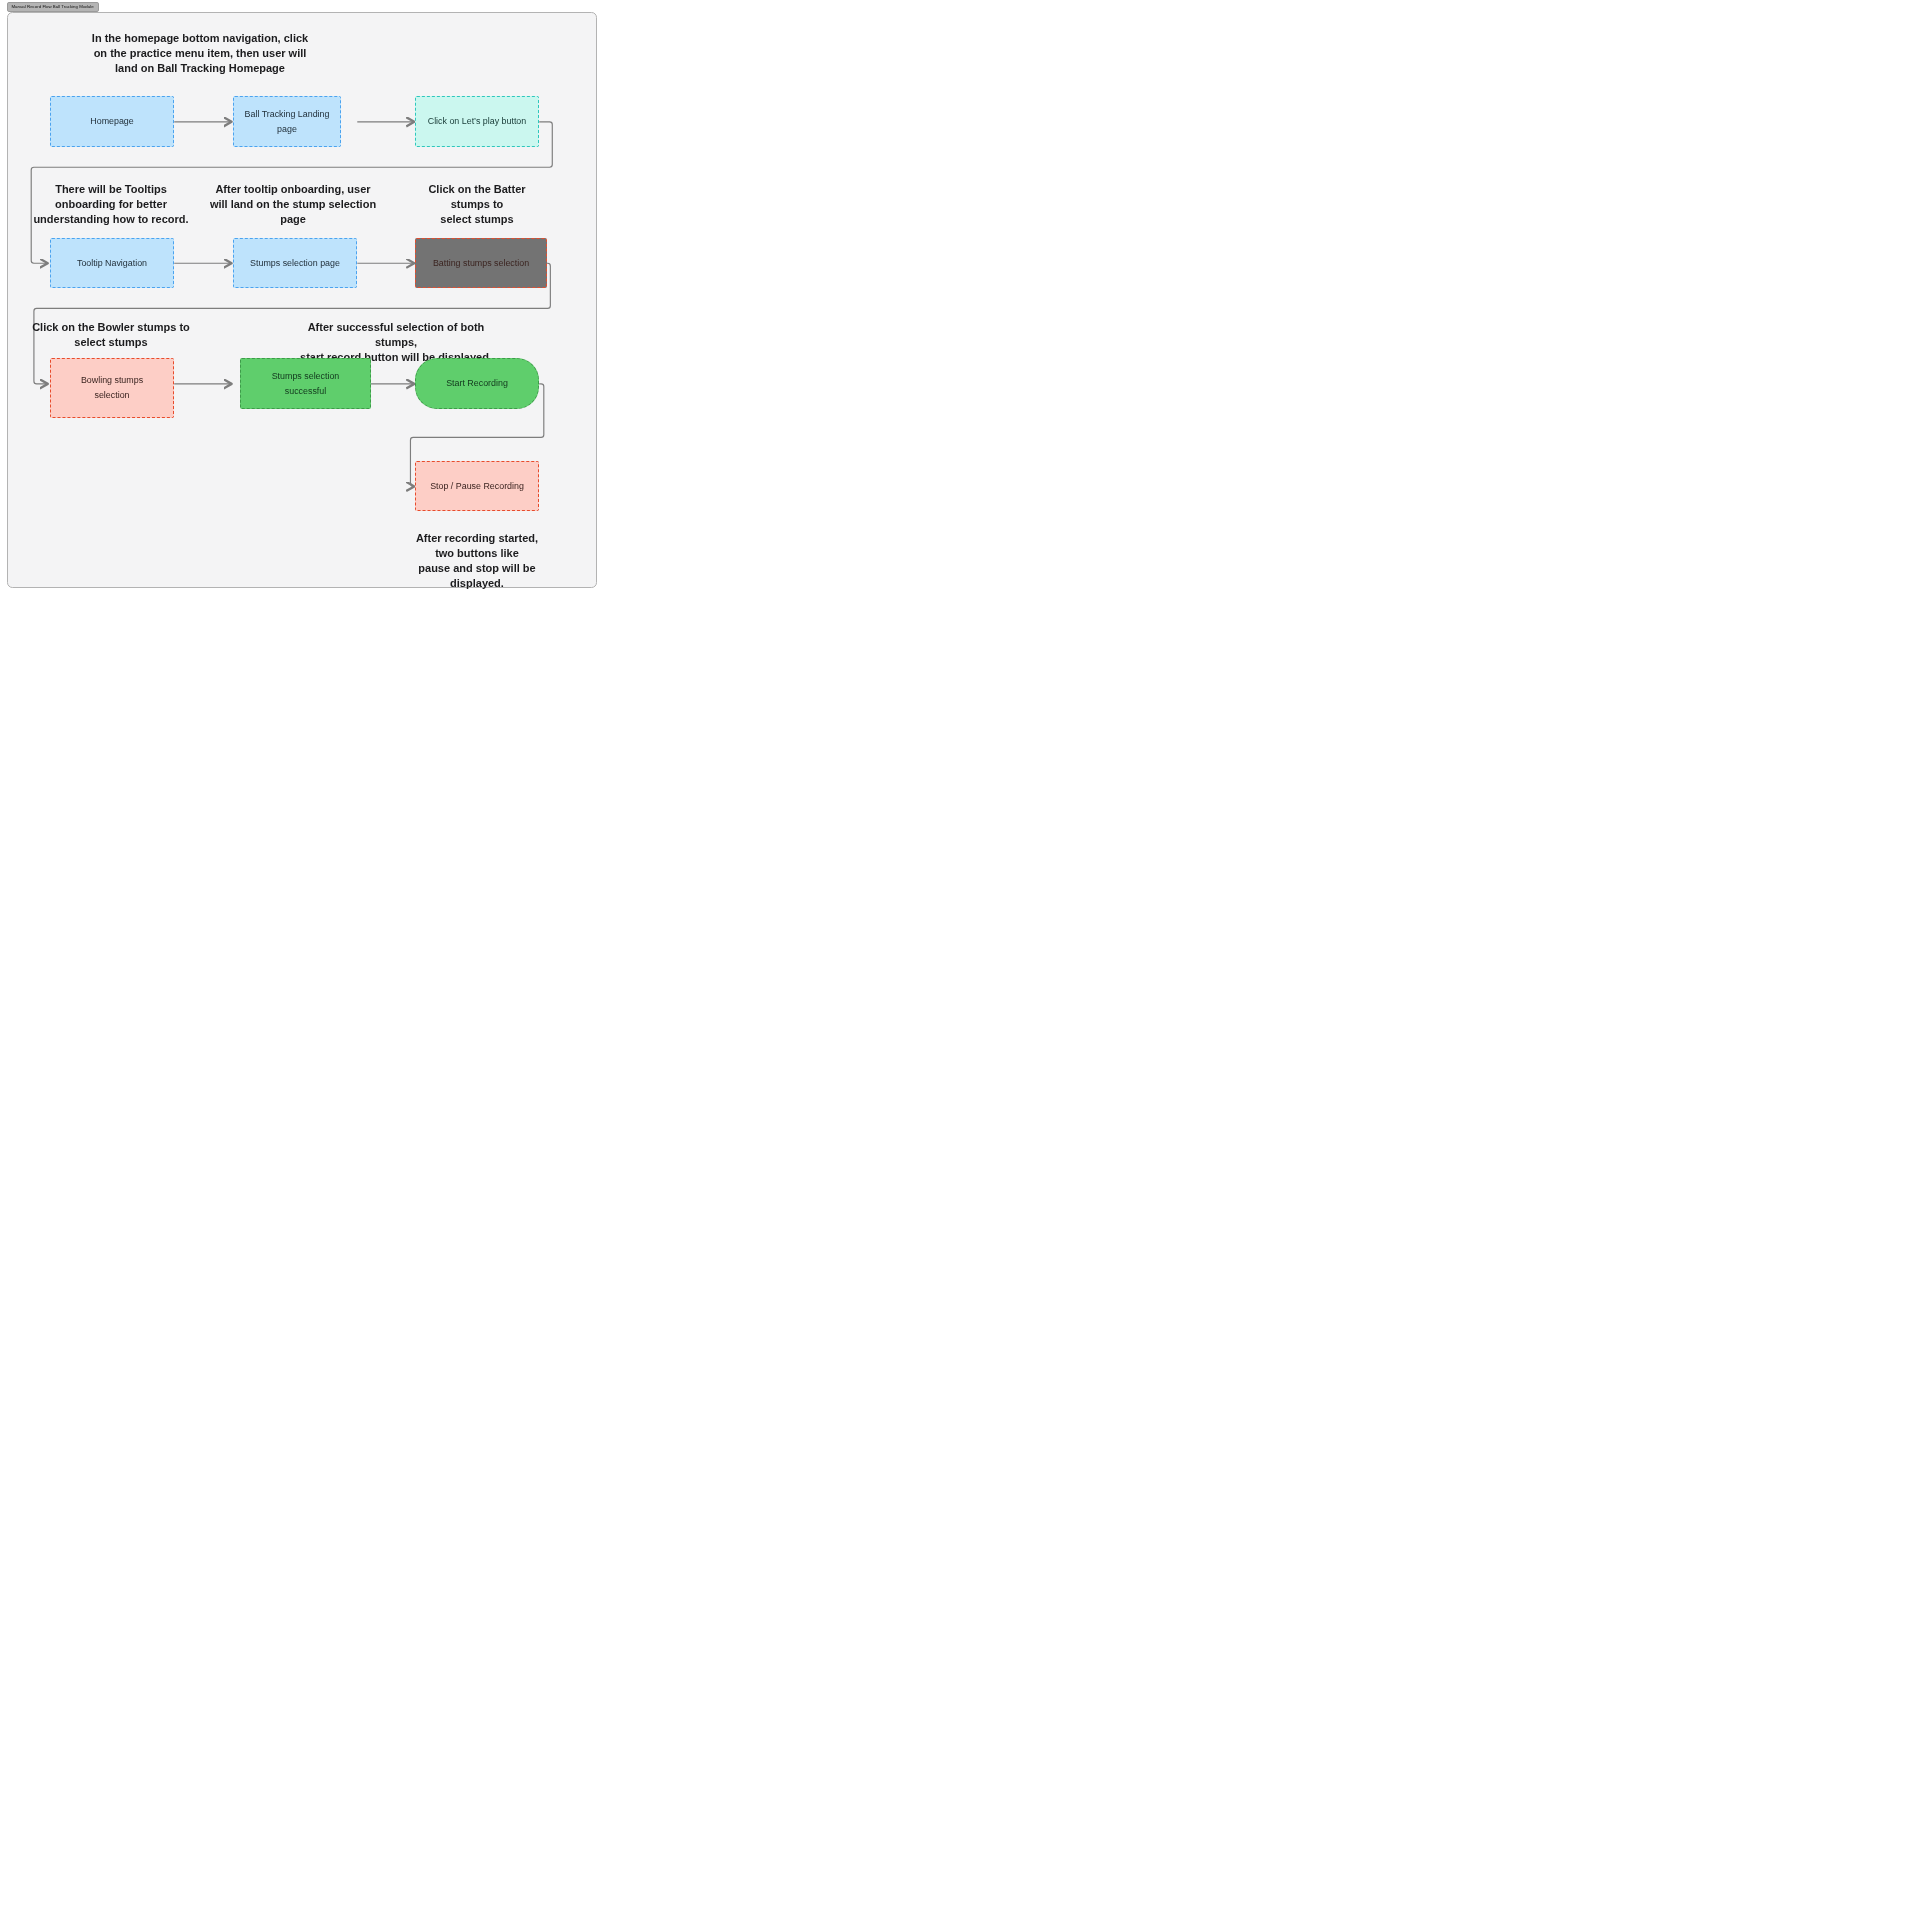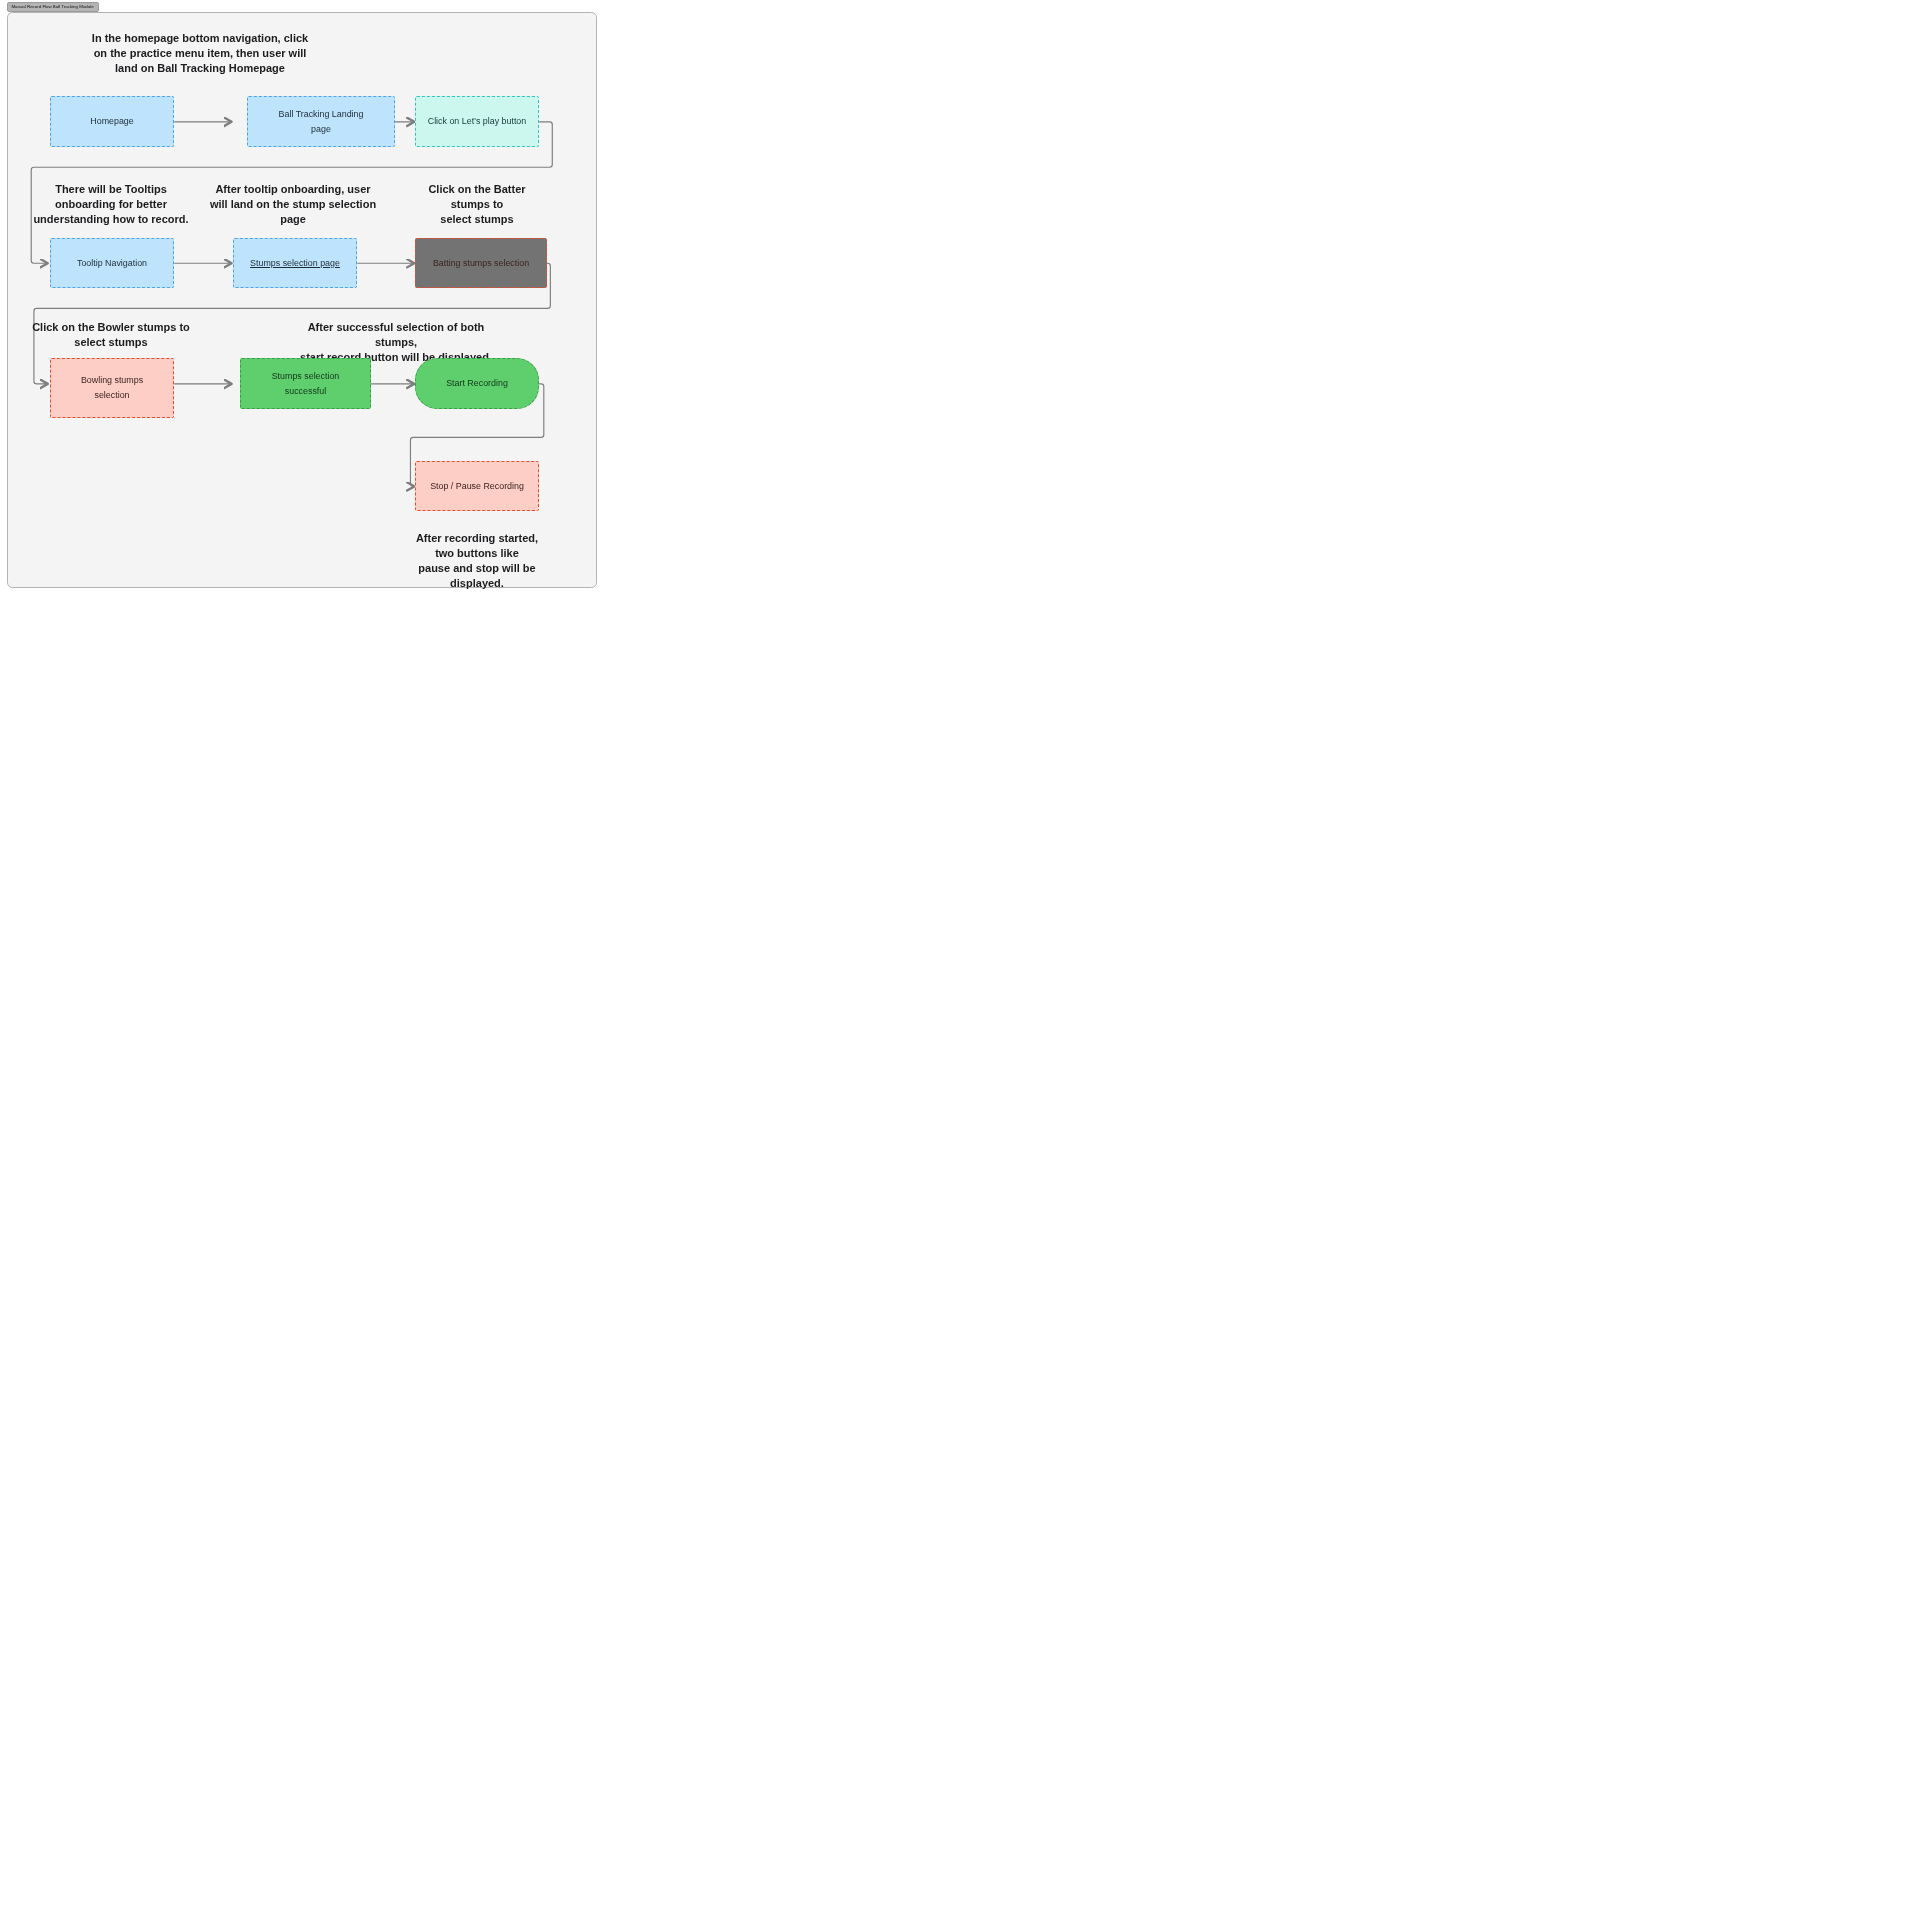--- a/index.html
+++ b/index.html
@@ -59,32 +59,32 @@
   <div class="annotation" style="left:111px;top:320px">Click on the Bowler stumps to
 select stumps</div>
   <div class="annotation" style="left:396px;top:320px">After successful selection of both stumps,
 start record button will be displayed.</div>
   <div class="annotation" style="left:477px;top:531px">After recording started, two buttons like
 pause and stop will be displayed.</div>
 
   <div class="node" style="left: 50px; top: 96px; width: 124px; height: 51px; background: rgb(190, 227, 252); border-color: rgb(75, 163, 239); color: rgb(30, 44, 54);">
     <span>Homepage</span>
   </div>
-  <div class="node" style="left: 247px; top: 96px; width: 148px; height: 51px; background: rgb(190, 227, 252); border-color: rgb(75, 163, 239); color: rgb(30, 44, 54);">
+  <div class="node" style="left: 233px; top: 96px; width: 108px; height: 51px; background: rgb(190, 227, 252); border-color: rgb(75, 163, 239); color: rgb(30, 44, 54);">
     <span>Ball Tracking Landing
 page</span>
   </div>
   <div class="node" style="left: 415px; top: 96px; width: 124px; height: 51px; background: rgb(203, 247, 239); border-color: rgb(47, 199, 189); color: rgb(23, 58, 54);">
     <span>Click on Let’s play button</span>
   </div>
 
   <div class="node" style="left: 50px; top: 238px; width: 124px; height: 50px; background: rgb(190, 227, 252); border-color: rgb(75, 163, 239); color: rgb(30, 44, 54);">
     <span>Tooltip Navigation</span>
   </div>
-  <div class="node" style="left: 233px; top: 238px; width: 124px; height: 50px; background: rgb(190, 227, 252); border-color: rgb(75, 163, 239); color: rgb(30, 44, 54); text-decoration: underline;">
+  <div class="node" style="left: 233px; top: 238px; width: 124px; height: 50px; background: rgb(190, 227, 252); border-color: rgb(75, 163, 239); color: rgb(30, 44, 54);">
     <span>Stumps selection page</span>
   </div>
   <div class="node" style="left: 415px; top: 238px; width: 132px; height: 50px; background: #737373; border-color: rgb(231, 76, 44); color: rgb(59, 36, 32);">
     <span>Batting stumps selection</span>
   </div>
 
   <div class="node" style="left: 50px; top: 358px; width: 124px; height: 60px; background: rgb(253, 206, 198); border-color: rgb(231, 76, 44); color: rgb(59, 36, 32);">
     <span>Bowling stumps
 selection</span>
   </div>

